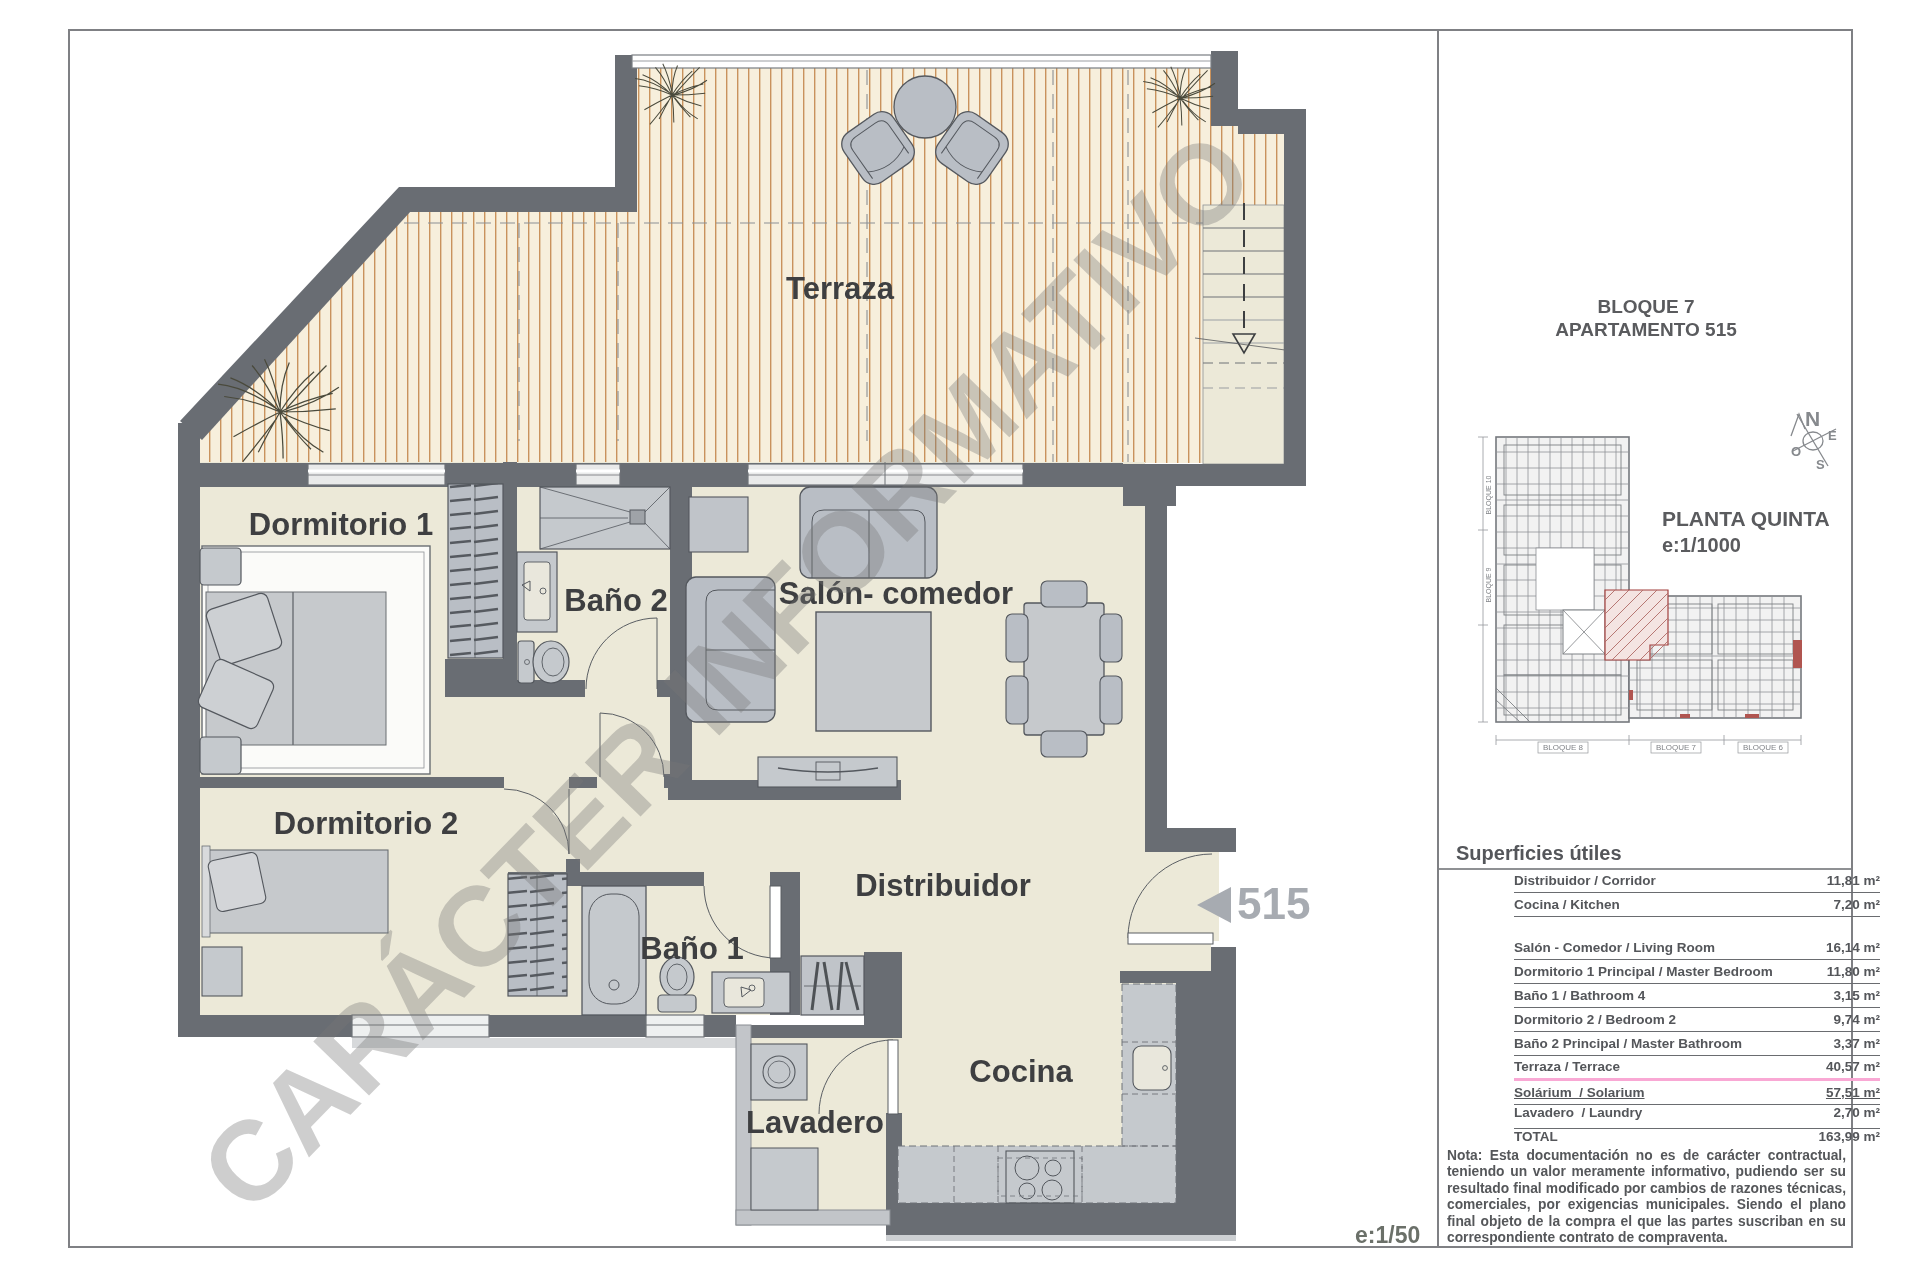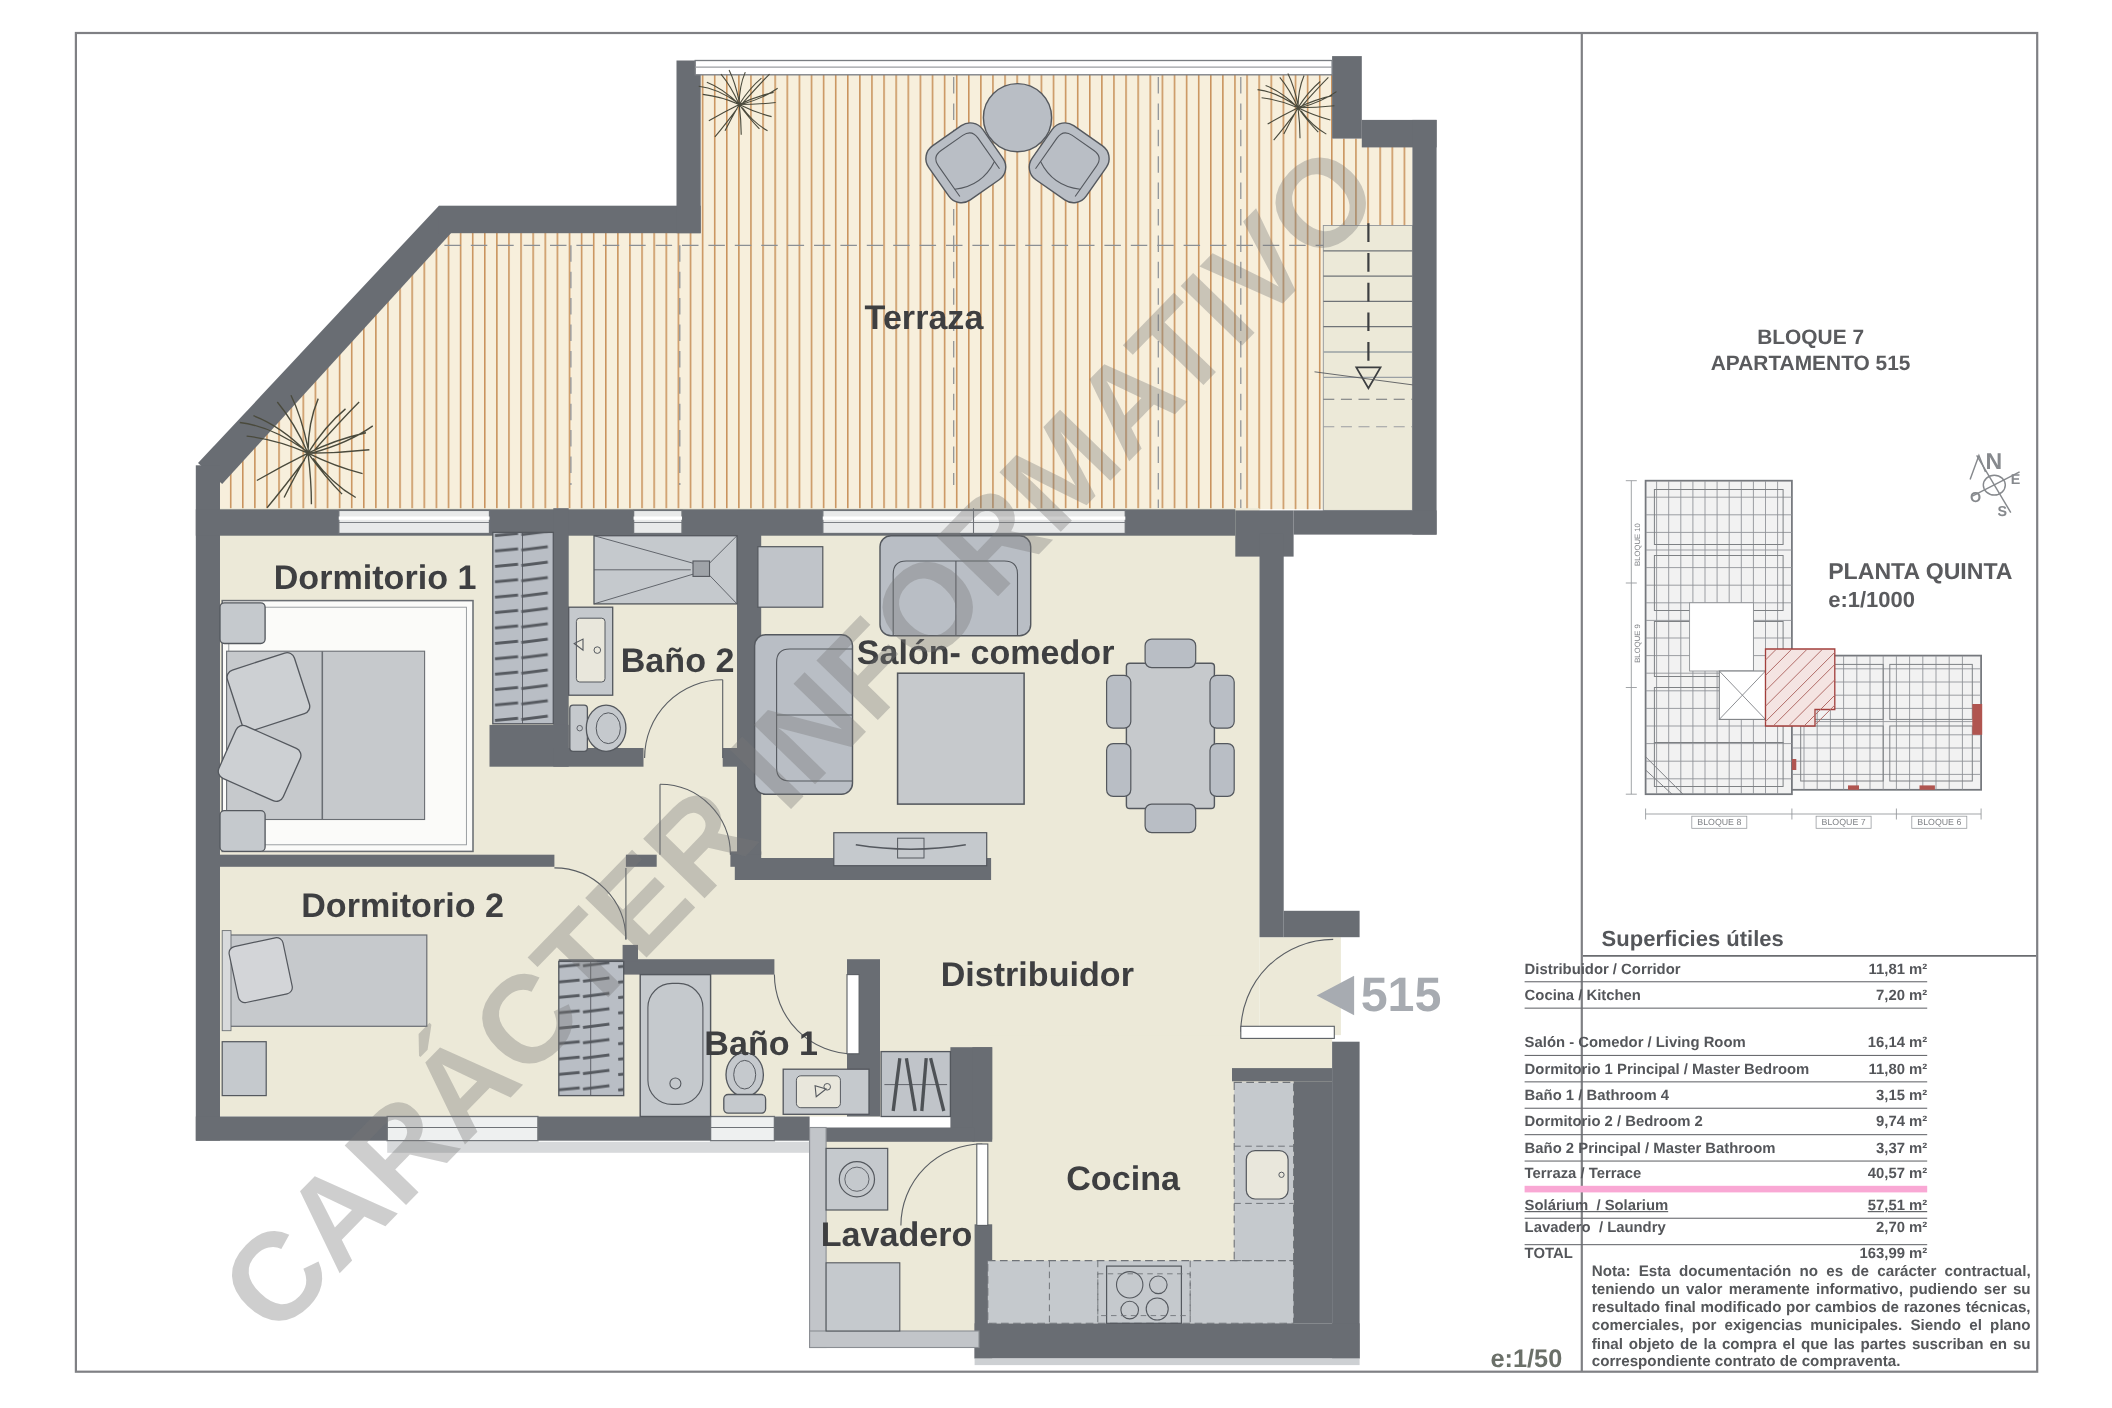--- a/index.html
+++ b/index.html
@@ -472,21 +472,21 @@
 </g>
 </g>
 
 <text x="1662" y="526" font-size="21" font-weight="bold" fill="#5a5b5e">PLANTA QUINTA</text>
 <text x="1662" y="552" font-size="20" font-weight="bold" fill="#5a5b5e">e:1/1000</text>
 
 <text x="1456" y="860" font-size="20" font-weight="bold" fill="#54565a">Superficies útiles</text>
 <line x1="1439" y1="869" x2="1851" y2="869" stroke="#6a6c70" stroke-width="1.5"></line>
 </svg>
 
-<div class="abs" style="left:1386px;top:869px;width:366px;font-size:13.5px;font-weight:bold;color:#54565a;">
+<div class="abs" style="left:1514px;top:869px;width:366px;font-size:13.5px;font-weight:bold;color:#54565a;">
 <div style="display:flex;justify-content:space-between;align-items:center;height:22.8px;border-bottom:1px solid #6a6c70;">
         <span>Distribuidor / Corridor</span>
         <span>11,81 m²</span>
       </div>
 <div style="display:flex;justify-content:space-between;align-items:center;height:22.8px;border-bottom:1px solid #6a6c70;">
         <span>Cocina / Kitchen</span>
         <span>7,20 m²</span>
       </div>
 <div style="display:flex;justify-content:space-between;align-items:center;height:22.8px;border-bottom:1px solid #6a6c70;margin-top:20px;">
         <span>Salón - Comedor / Living Room</span>
@@ -501,21 +501,21 @@
         <span>3,15 m²</span>
       </div>
 <div style="display:flex;justify-content:space-between;align-items:center;height:22.8px;border-bottom:1px solid #6a6c70;">
         <span>Dormitorio 2 / Bedroom 2</span>
         <span>9,74 m²</span>
       </div>
 <div style="display:flex;justify-content:space-between;align-items:center;height:22.8px;border-bottom:1px solid #6a6c70;">
         <span>Baño 2 Principal / Master Bathroom</span>
         <span>3,37 m²</span>
       </div>
-<div style="display:flex;justify-content:space-between;align-items:center;height:22.8px;border-bottom:6px solid #f9a8d4;text-align:center;">
+<div style="display:flex;justify-content:space-between;align-items:center;height:22.8px;border-bottom:3px solid #f9a8d4;text-align:center;">
         <span>Terraza / Terrace</span>
         <span>40,57 m²</span>
       </div>
 <div style="display:flex;justify-content:space-between;align-items:center;height:22.8px;border-bottom:1px solid #6a6c70;text-decoration:underline;">
         <span>Solárium&nbsp; / Solarium</span>
         <span>57,51 m²</span>
       </div>
 <div style="display:flex;justify-content:space-between;align-items:flex-start;height:22.8px;border-bottom:1px solid #6a6c70;">
         <span>Lavadero&nbsp; / Laundry</span>
         <span>2,70 m²</span>

